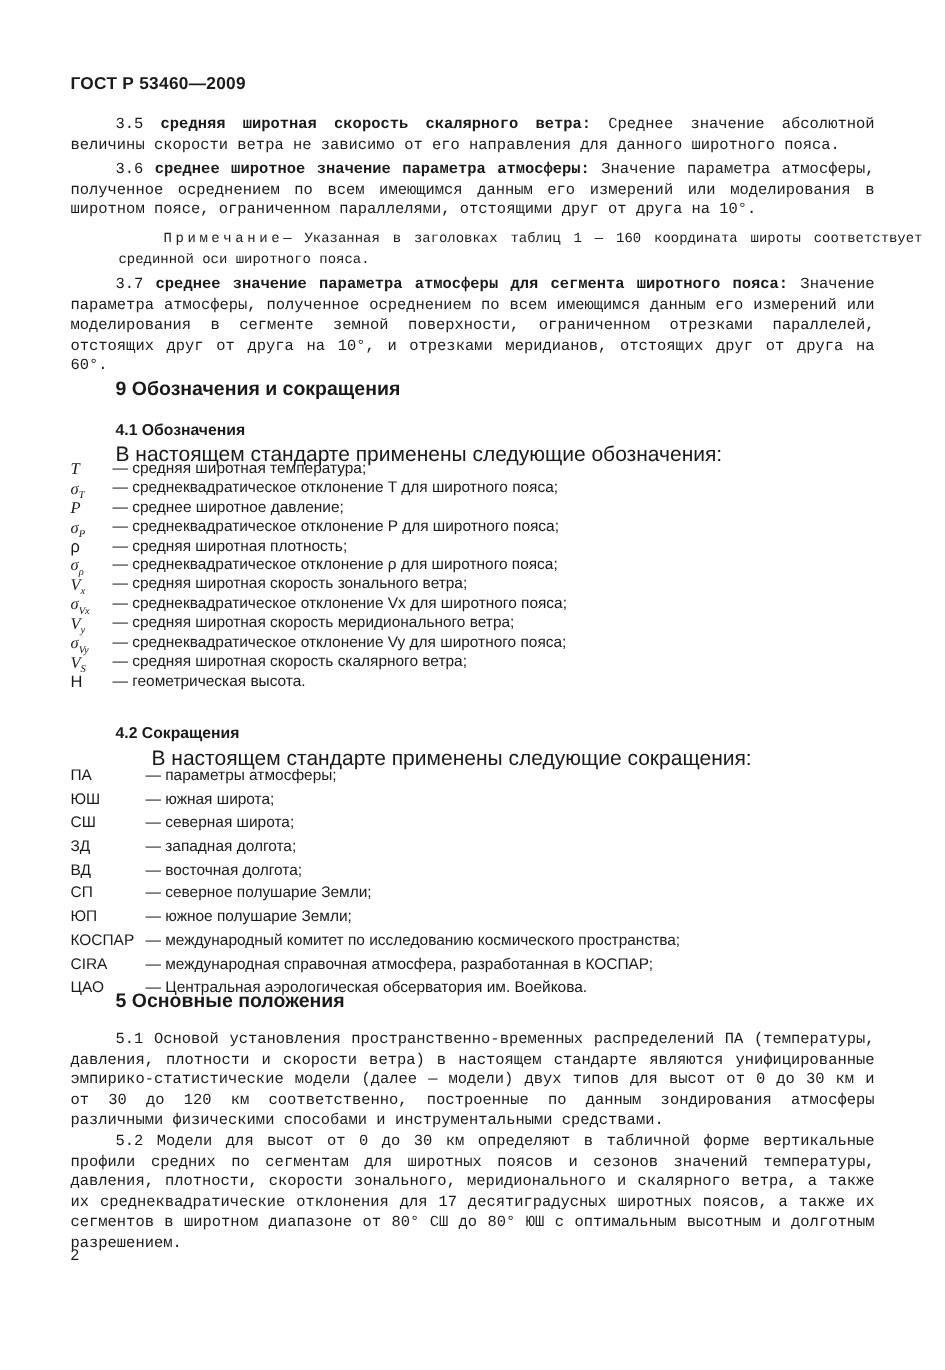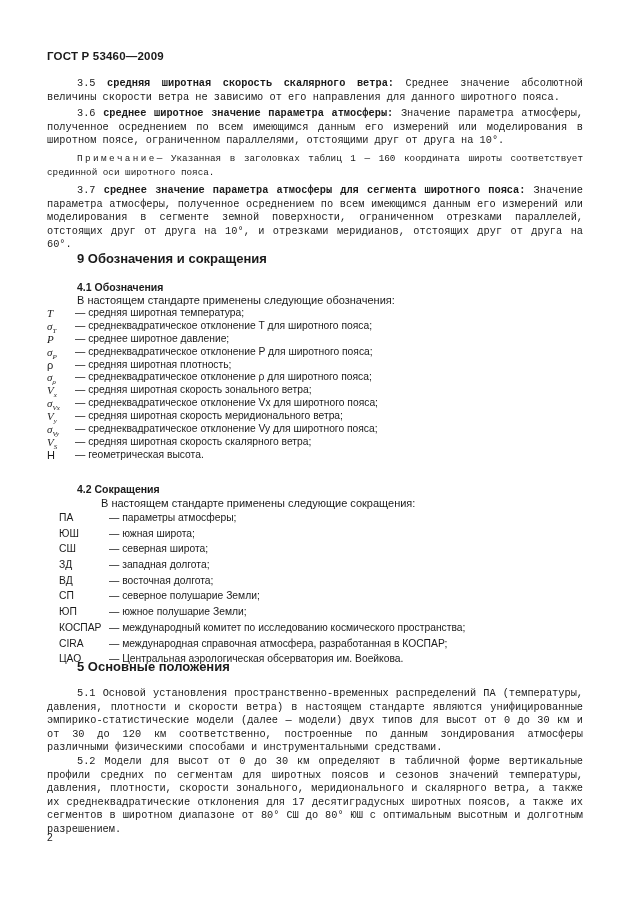--- a/index.html
+++ b/index.html
@@ -7,28 +7,28 @@
          font-family: "Liberation Sans", sans-serif; color: #1a1a1a; }
   .page { position: absolute; left: 0; top: 0; width: 630px; height: 913px; border-radius: 14px; }
   .header { position: absolute; left: 47px; top: 50px; font-size: 11.5px; font-weight: bold; letter-spacing: 0.2px; }
   .p { position: absolute; left: 47px; width: 536px; font-size: 10.3px; line-height: 13.6px; text-align: justify; }
   .ind { text-indent: 30px; font-family: Liberation Mono, monospace; }
   .note { font-size: 9.3px; }
   .spaced { letter-spacing: 2.4px; }
   b { font-weight: bold; }
   .h1 { position: absolute; left: 77px; font-size: 13px; font-weight: bold; }
   .h2 { position: absolute; left: 77px; font-size: 10.5px; font-weight: bold; }
-  .intro { position: absolute; left: 77px; font-size: 11px; }
+  .intro { position: absolute; left: 77px; font-size: 14px; }
   .sym-list { position: absolute; left: 47px; top: 307px; width: 540px; }
   .sym-row { height: 12.9px; font-size: 10.3px; line-height: 12.9px; white-space: nowrap; display: flex; }
   .sym { width: 28px; font-family: "Liberation Serif", serif; font-style: italic; font-size: 11px; }
   .sym.up { font-style: normal; font-family: "Liberation Sans", sans-serif; }
   .sym sub { font-size: 7px; line-height: 0; }
   .abbr-list { position: absolute; left: 47px; top: 510px; width: 540px; }
-  .abbr-row { height: 15.7px; font-size: 10.3px; line-height: 15.7px; white-space: nowrap; display: flex; margin-left: 12px; }
+  .abbr-row { height: 15.7px; font-size: 10.3px; line-height: 15.7px; white-space: nowrap; display: flex; }
   .abbr { width: 50px; }
   .page-num { position: absolute; left: 47px; top: 832px; font-size: 10.3px; }
 </style>
 </head>
 <body>
 
 <div class="page">
 
   <div class="header">ГОСТ Р 53460—2009</div>
 
@@ -37,21 +37,21 @@
     <b>средняя широтная скорость скалярного ветра:</b>
     <span>Среднее значение абсолютной величины скорости ветра не зависимо от его направления для данного широтного пояса.</span>
   </div>
 
   <div class="p ind" style="top:107px;">
     <span>3.6</span>
     <b>среднее широтное значение параметра атмосферы:</b>
     <span>Значение параметра атмосферы, полученное осреднением по всем имеющимся данным его измерений или моделирования в широтном поясе, ограниченном параллелями, отстоящими друг от  друга на 10°.</span>
   </div>
 
-  <div class="p ind note" style="top:152px;">
+  <div class="p ind note" style="top:152px;margin-left:32px;">
     <span class="spaced">Примечание</span><span>— Указанная в заголовках таблиц 1 — 160 координата широты соответствует срединной оси широтного пояса.</span>
   </div>
 
   <div class="p ind" style="top:184px;">
     <span>3.7</span>
     <b>среднее значение параметра атмосферы для сегмента широтного пояса:</b>
     <span>Значение параметра атмосферы, полученное осреднением по всем имеющимся данным его измерений или моделирования в сегменте земной поверхности, ограниченном отрезками параллелей, отстоящих друг от друга на 10°, и отрезками меридианов, отстоящих друг от друга на 60°.</span>
   </div>
 
   <div class="h1" style="top:251px;">9 Обозначения и сокращения</div>

